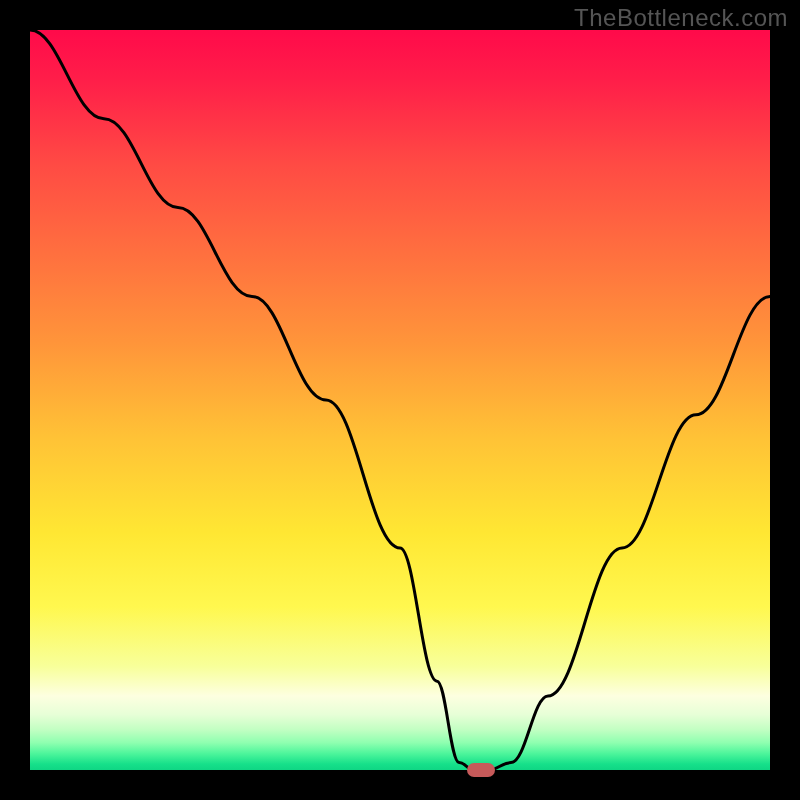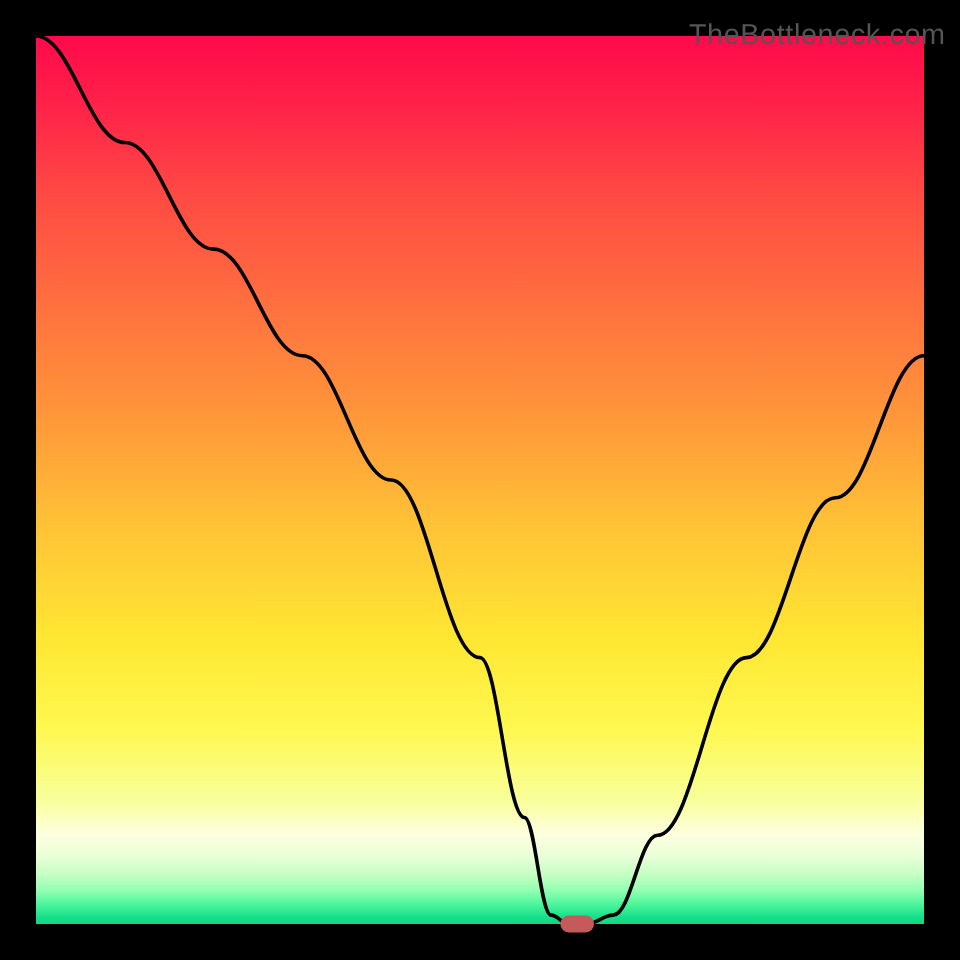--- a/index.html
+++ b/index.html
@@ -12,21 +12,21 @@
     font-family: Arial, Helvetica, sans-serif;
   }
   .frame {
     position: relative;
     width: 800px;
     height: 800px;
     background: #000;
   }
   .watermark {
     position: absolute;
-    top: 16px;
+    top: 4px;
     right: 12px;
     color: #555;
     font-size: 24px;
     font-weight: 400;
     letter-spacing: 0.5px;
     z-index: 10;
   }
   .plot-area {
     position: absolute;
     left: 30px;

